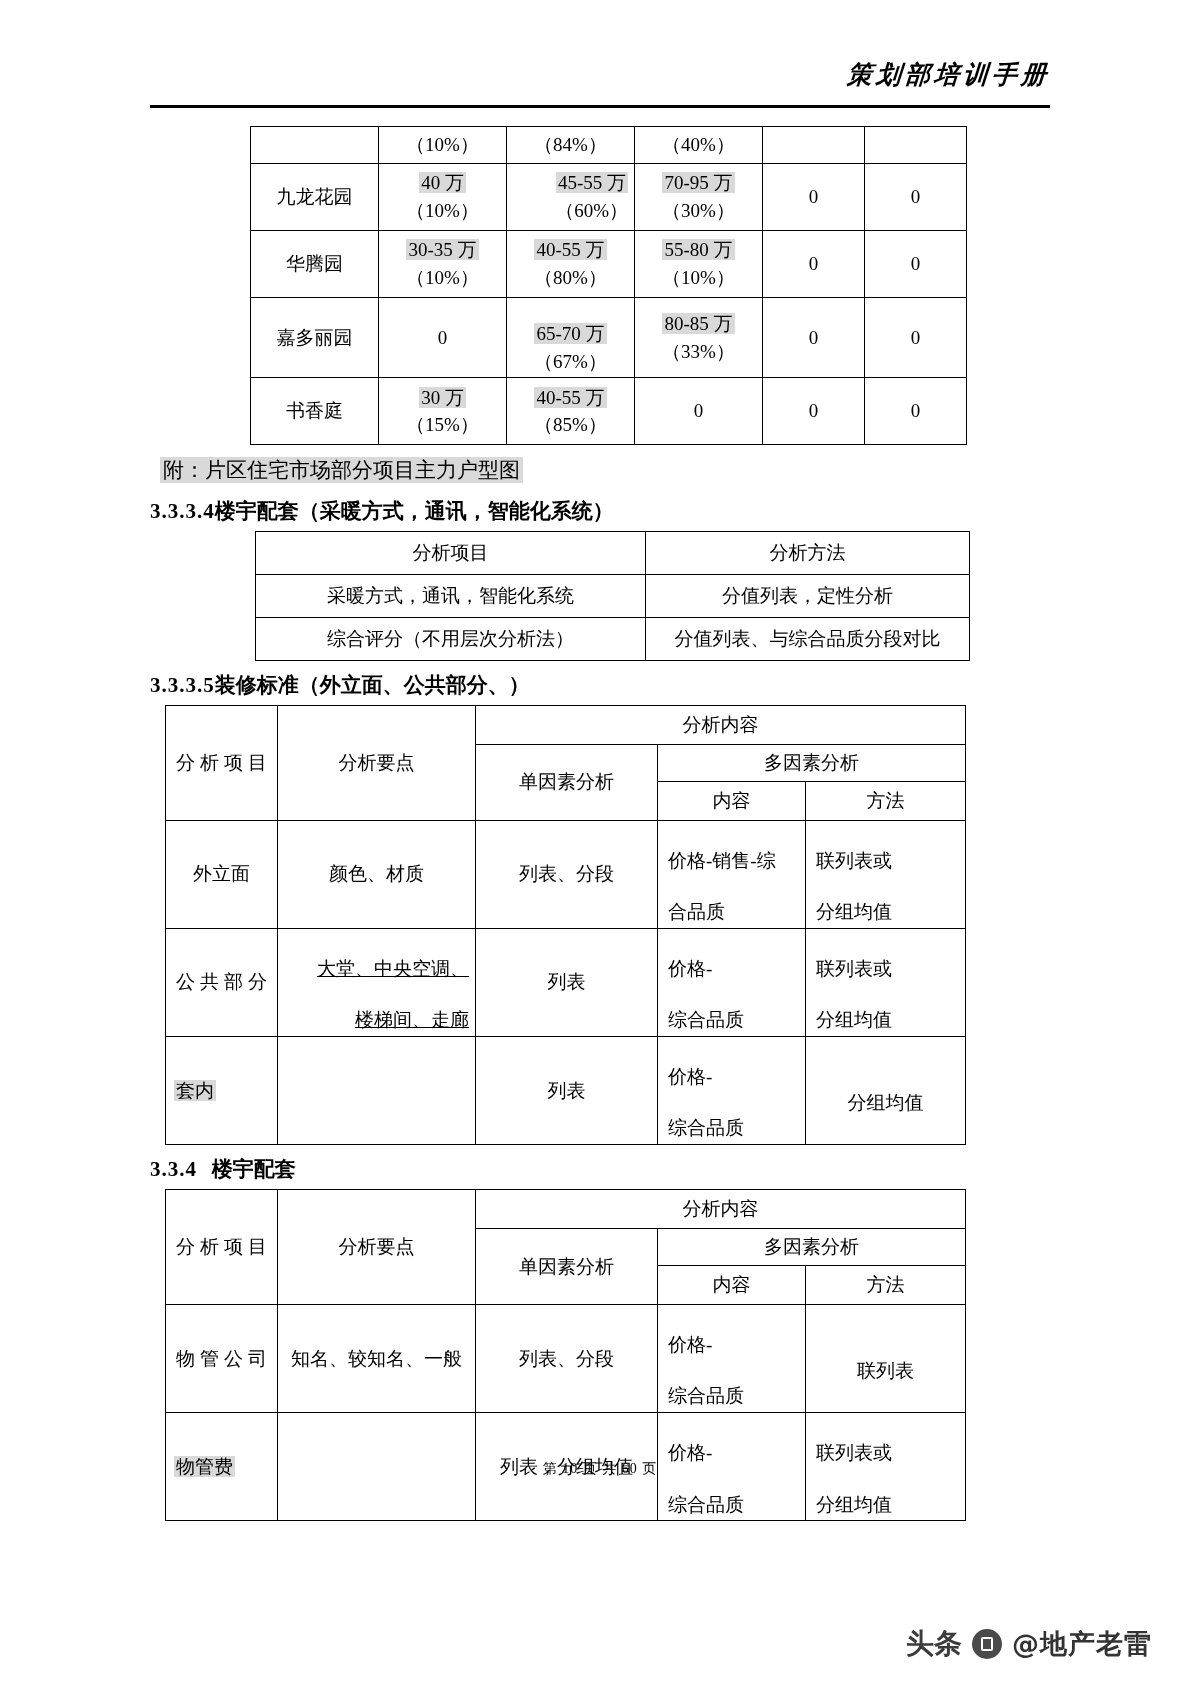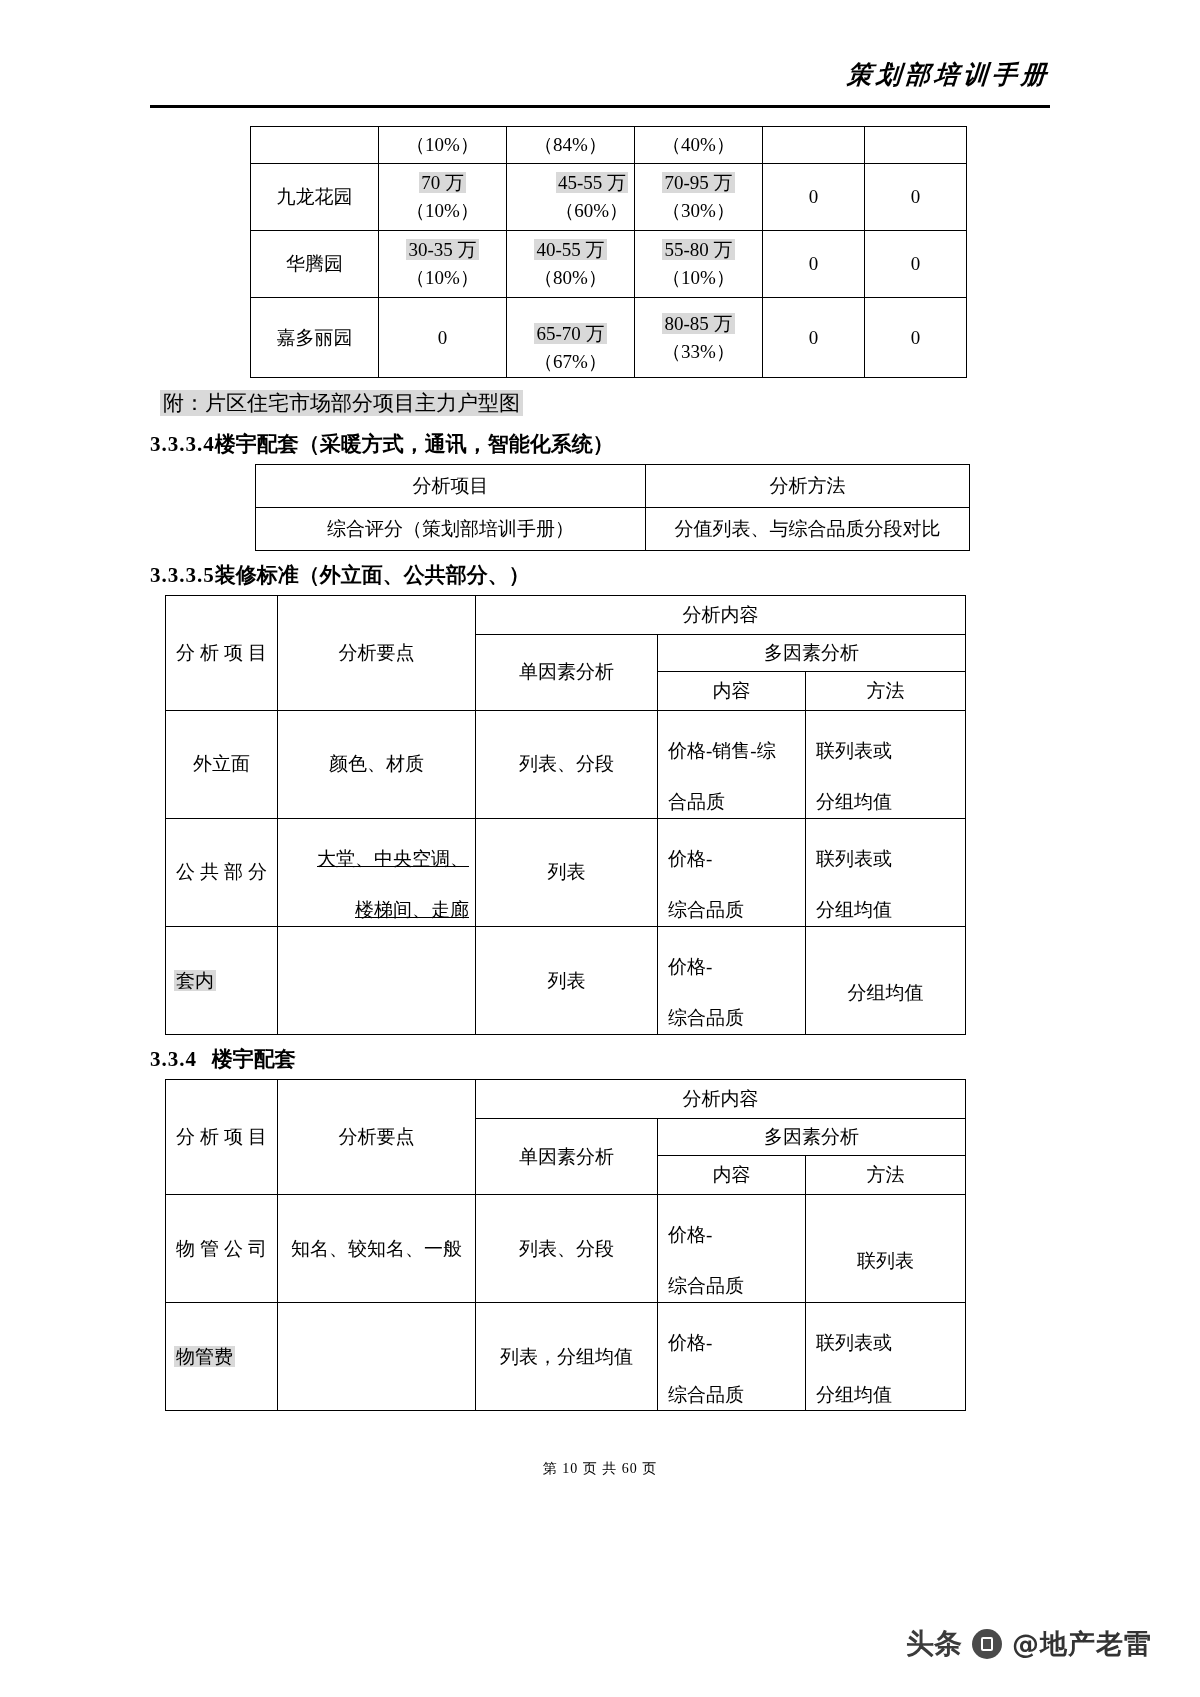--- a/index.html
+++ b/index.html
@@ -225,21 +225,21 @@
             </td>
             <td style="height: 32px;">
               <span style="display: block;">（40%）</span>
             </td>
             <td style="height: 32px;"></td>
             <td style="height: 32px;"></td>
           </tr>
           <tr>
             <td style="height: 62px;">九龙花园</td>
             <td style="height: 62px;">
-              <span style="display: block;"><span class="hl">70 万</span></span>
+              <span style="display: block;"><span class="hl">40 万</span></span>
               <span style="display: block;">（10%）</span>
             </td>
             <td style="height: 62px; text-align: right;">
               <span style="display: block;"><span class="hl">45-55 万</span></span>
               <span style="display: block;">（60%）</span>
             </td>
             <td style="height: 62px;">
               <span style="display: block;"><span class="hl">70-95 万</span></span>
               <span style="display: block;">（30%）</span>
             </td>
@@ -268,20 +268,36 @@
             <td style="height: 62px;">
               <span style="display: block;">0</span>
             </td>
             <td style="height: 62px;">
               <span style="display: block; margin-top: 20px;"><span class="hl">65-70 万</span></span>
               <span style="display: block;">（67%）</span>
             </td>
             <td style="height: 62px;">
               <span style="display: block;"><span class="hl">80-85 万</span></span>
               <span style="display: block;">（33%）</span>
+            </td>
+            <td style="height: 62px;">0</td>
+            <td style="height: 62px;">0</td>
+          </tr>
+          <tr>
+            <td style="height: 62px;">书香庭</td>
+            <td style="height: 62px;">
+              <span style="display: block;"><span class="hl">30 万</span></span>
+              <span style="display: block;">（15%）</span>
+            </td>
+            <td style="height: 62px;">
+              <span style="display: block;"><span class="hl">40-55 万</span></span>
+              <span style="display: block;">（85%）</span>
+            </td>
+            <td style="height: 62px;">
+              <span style="display: block;">0</span>
             </td>
             <td style="height: 62px;">0</td>
             <td style="height: 62px;">0</td>
           </tr>
         </tbody>
     </table>
 
     <div class="attach-line">
       <span class="hl">附：片区住宅市场部分项目主力户型图</span>
     </div>
@@ -294,21 +310,25 @@
       <colgroup>
           <col class="c-a">
           <col>
         </colgroup>
       <tbody id="fac-body">
           <tr>
             <td>分析项目</td>
             <td>分析方法</td>
           </tr>
           <tr>
-            <td>综合评分（策划部培训手册）</td>
+            <td>采暖方式，通讯，智能化系统</td>
+            <td>分值列表，定性分析</td>
+          </tr>
+          <tr>
+            <td>综合评分（不用层次分析法）</td>
             <td>分值列表、与综合品质分段对比</td>
           </tr>
         </tbody>
     </table>
 
     <div class="h-sec">
       <span class="num">3.3.3.5</span><span>装修标准（外立面、公共部分、）</span>
     </div>
 
     <table class="doc tbl-cx">

